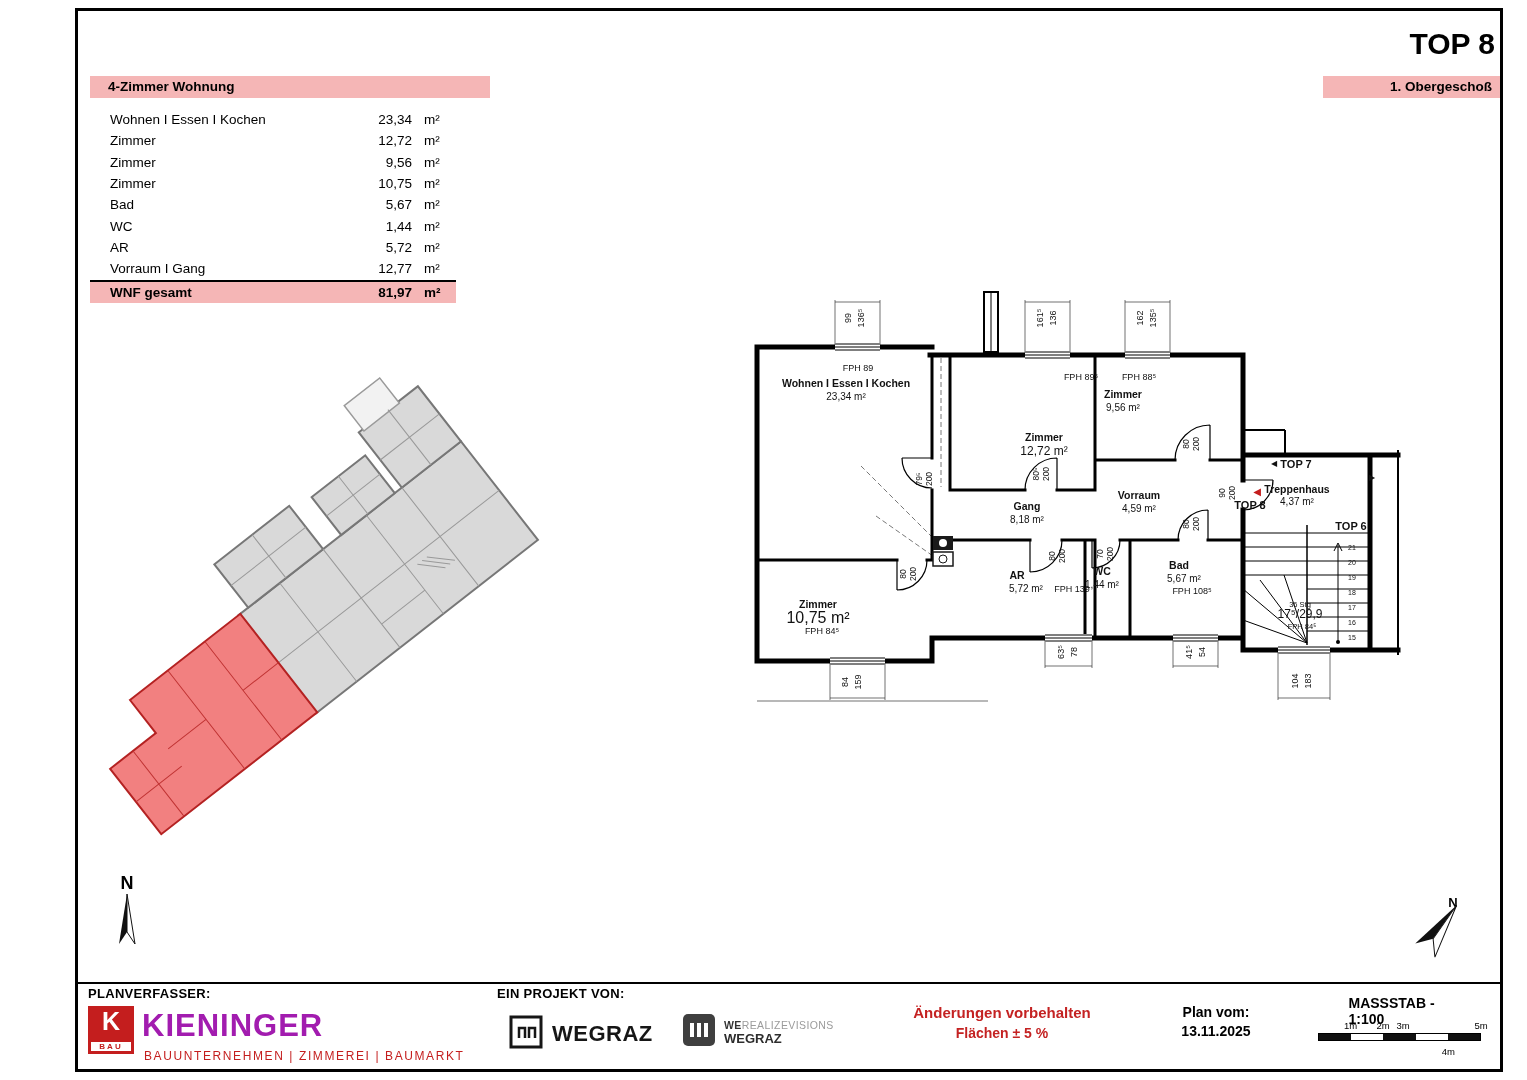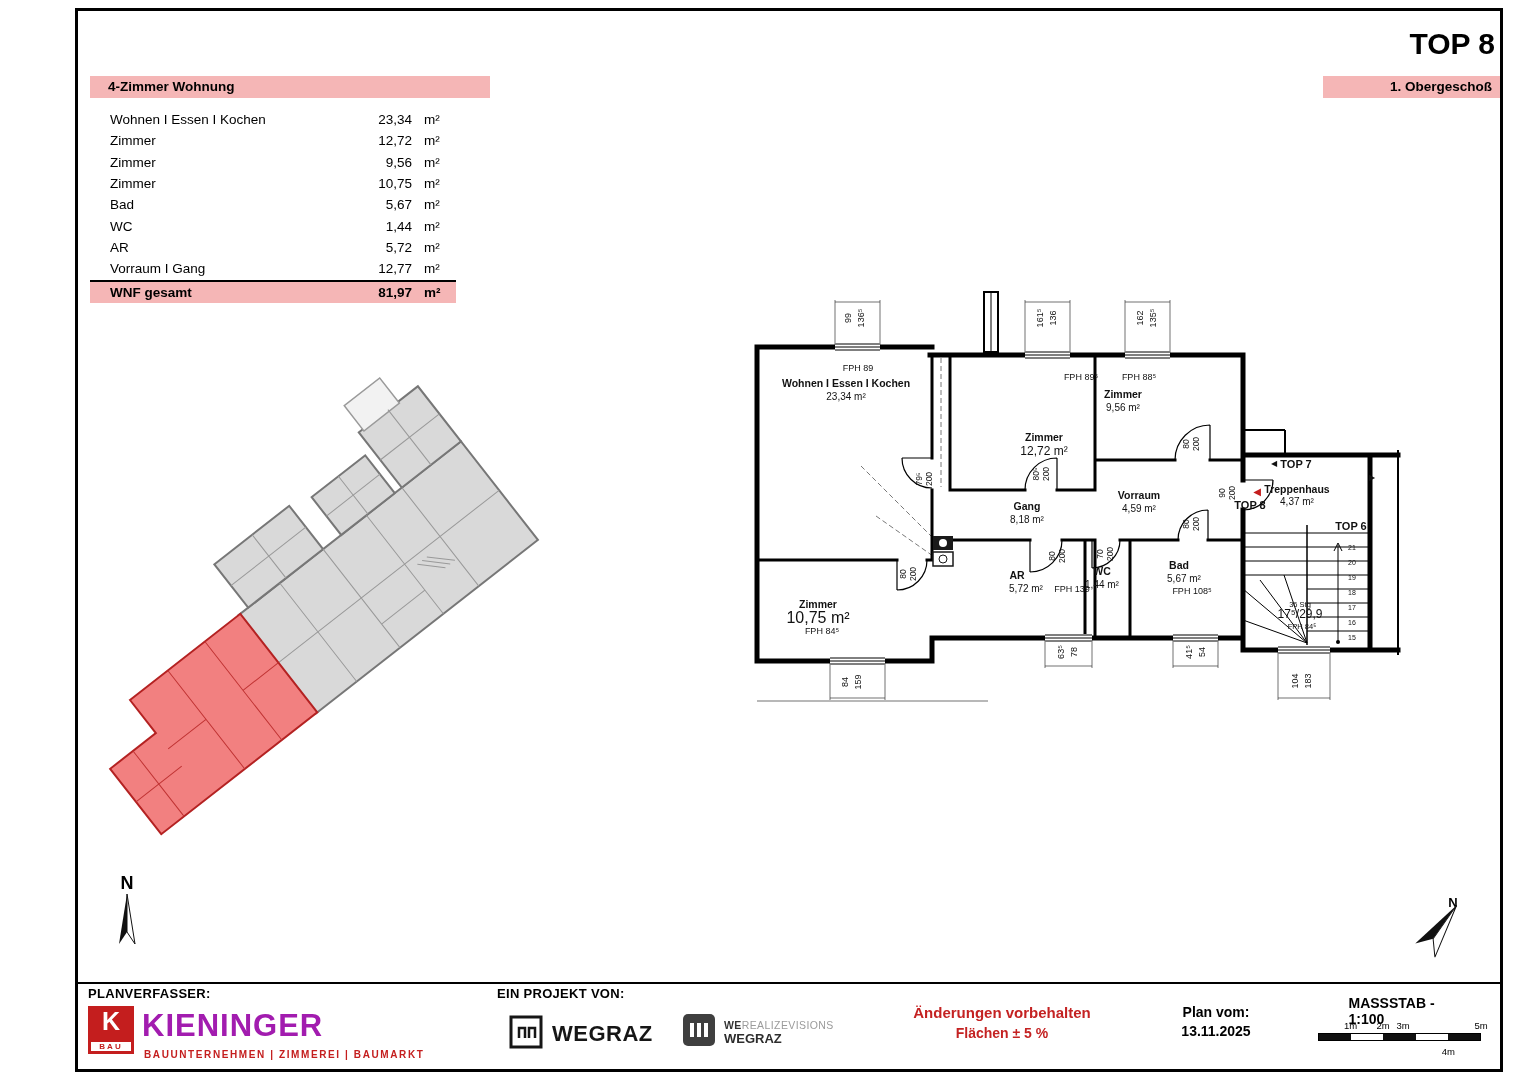--- a/index.html
+++ b/index.html
@@ -23,21 +23,21 @@
   svg.plan{position:absolute;overflow:visible}
   #annotations{position:absolute;left:0;top:0;width:100%;height:100%;pointer-events:none}
   .ann{position:absolute;font-size:9px;line-height:1;white-space:nowrap;color:#111}
   .compass-n{position:absolute;font-weight:bold;transform:translate(-50%,-50%)}
   .f-label{position:absolute;font-size:13px;font-weight:bold;letter-spacing:.3px}
   .klogo{position:absolute;left:88px;top:1006px;width:46px;height:48px;background:#c41e1e}
   .klogo .k{position:absolute;left:0;top:1px;width:100%;text-align:center;color:#fff;font-weight:bold;font-size:25px}
   .klogo .bau{position:absolute;left:3px;bottom:3px;right:3px;background:#fff;color:#c41e1e;
               font-size:8px;font-weight:bold;text-align:center;letter-spacing:2px}
   .kieninger-name{position:absolute;left:142px;top:1008px;font-size:31px;font-weight:bold;color:#a21caf;letter-spacing:1px}
-  .kieninger-sub{position:absolute;left:144px;top:1049px;font-size:10px;color:#c41e1e;font-weight:bold;letter-spacing:1.6px}
+  .kieninger-sub{position:absolute;left:144px;top:1049px;font-size:12px;color:#c41e1e;font-weight:normal;letter-spacing:1.6px}
   .wegraz1-name{position:absolute;left:552px;top:1021px;font-size:22px;font-weight:bold;color:#161616;letter-spacing:.5px}
   .wegraz2-line1{position:absolute;left:724px;top:1019px;font-size:10.5px;letter-spacing:.4px}
   .wegraz2-line1 .b2{font-weight:bold;color:#333}
   .wegraz2-line1 .l2{color:#9b9b9b}
   .wegraz2-name{position:absolute;left:724px;top:1031px;font-size:13px;font-weight:bold;color:#2d2d2d}
   .note1{position:absolute;left:1002px;top:1004px;transform:translateX(-50%);font-size:15px;font-weight:bold;color:#c42222}
   .note2{position:absolute;left:1002px;top:1025px;transform:translateX(-50%);font-size:14px;font-weight:bold;color:#c42222}
   .planvom-l{position:absolute;left:1216px;top:1004px;transform:translateX(-50%);font-size:14px;font-weight:bold}
   .planvom-v{position:absolute;left:1216px;top:1023px;transform:translateX(-50%);font-size:14px;font-weight:bold}
   .massstab{position:absolute;left:1408px;top:995px;transform:translateX(-50%);font-size:14px;font-weight:bold}

